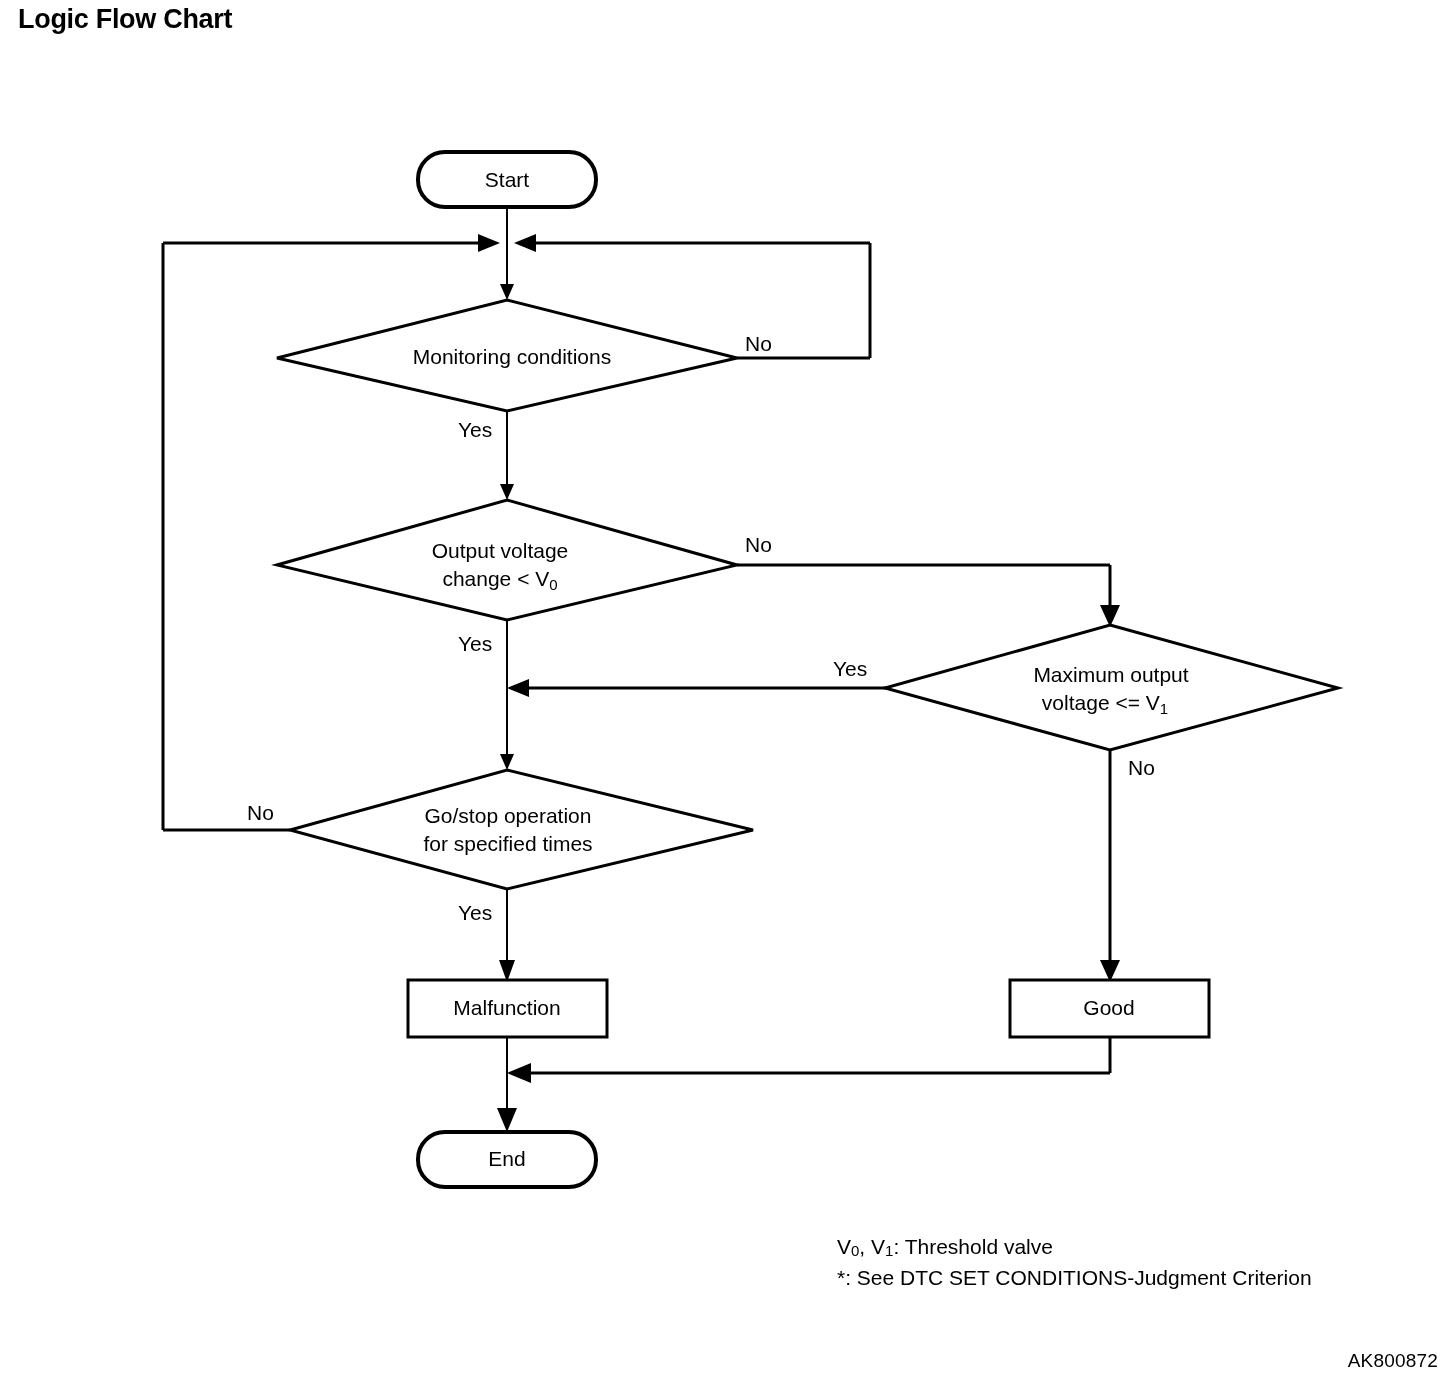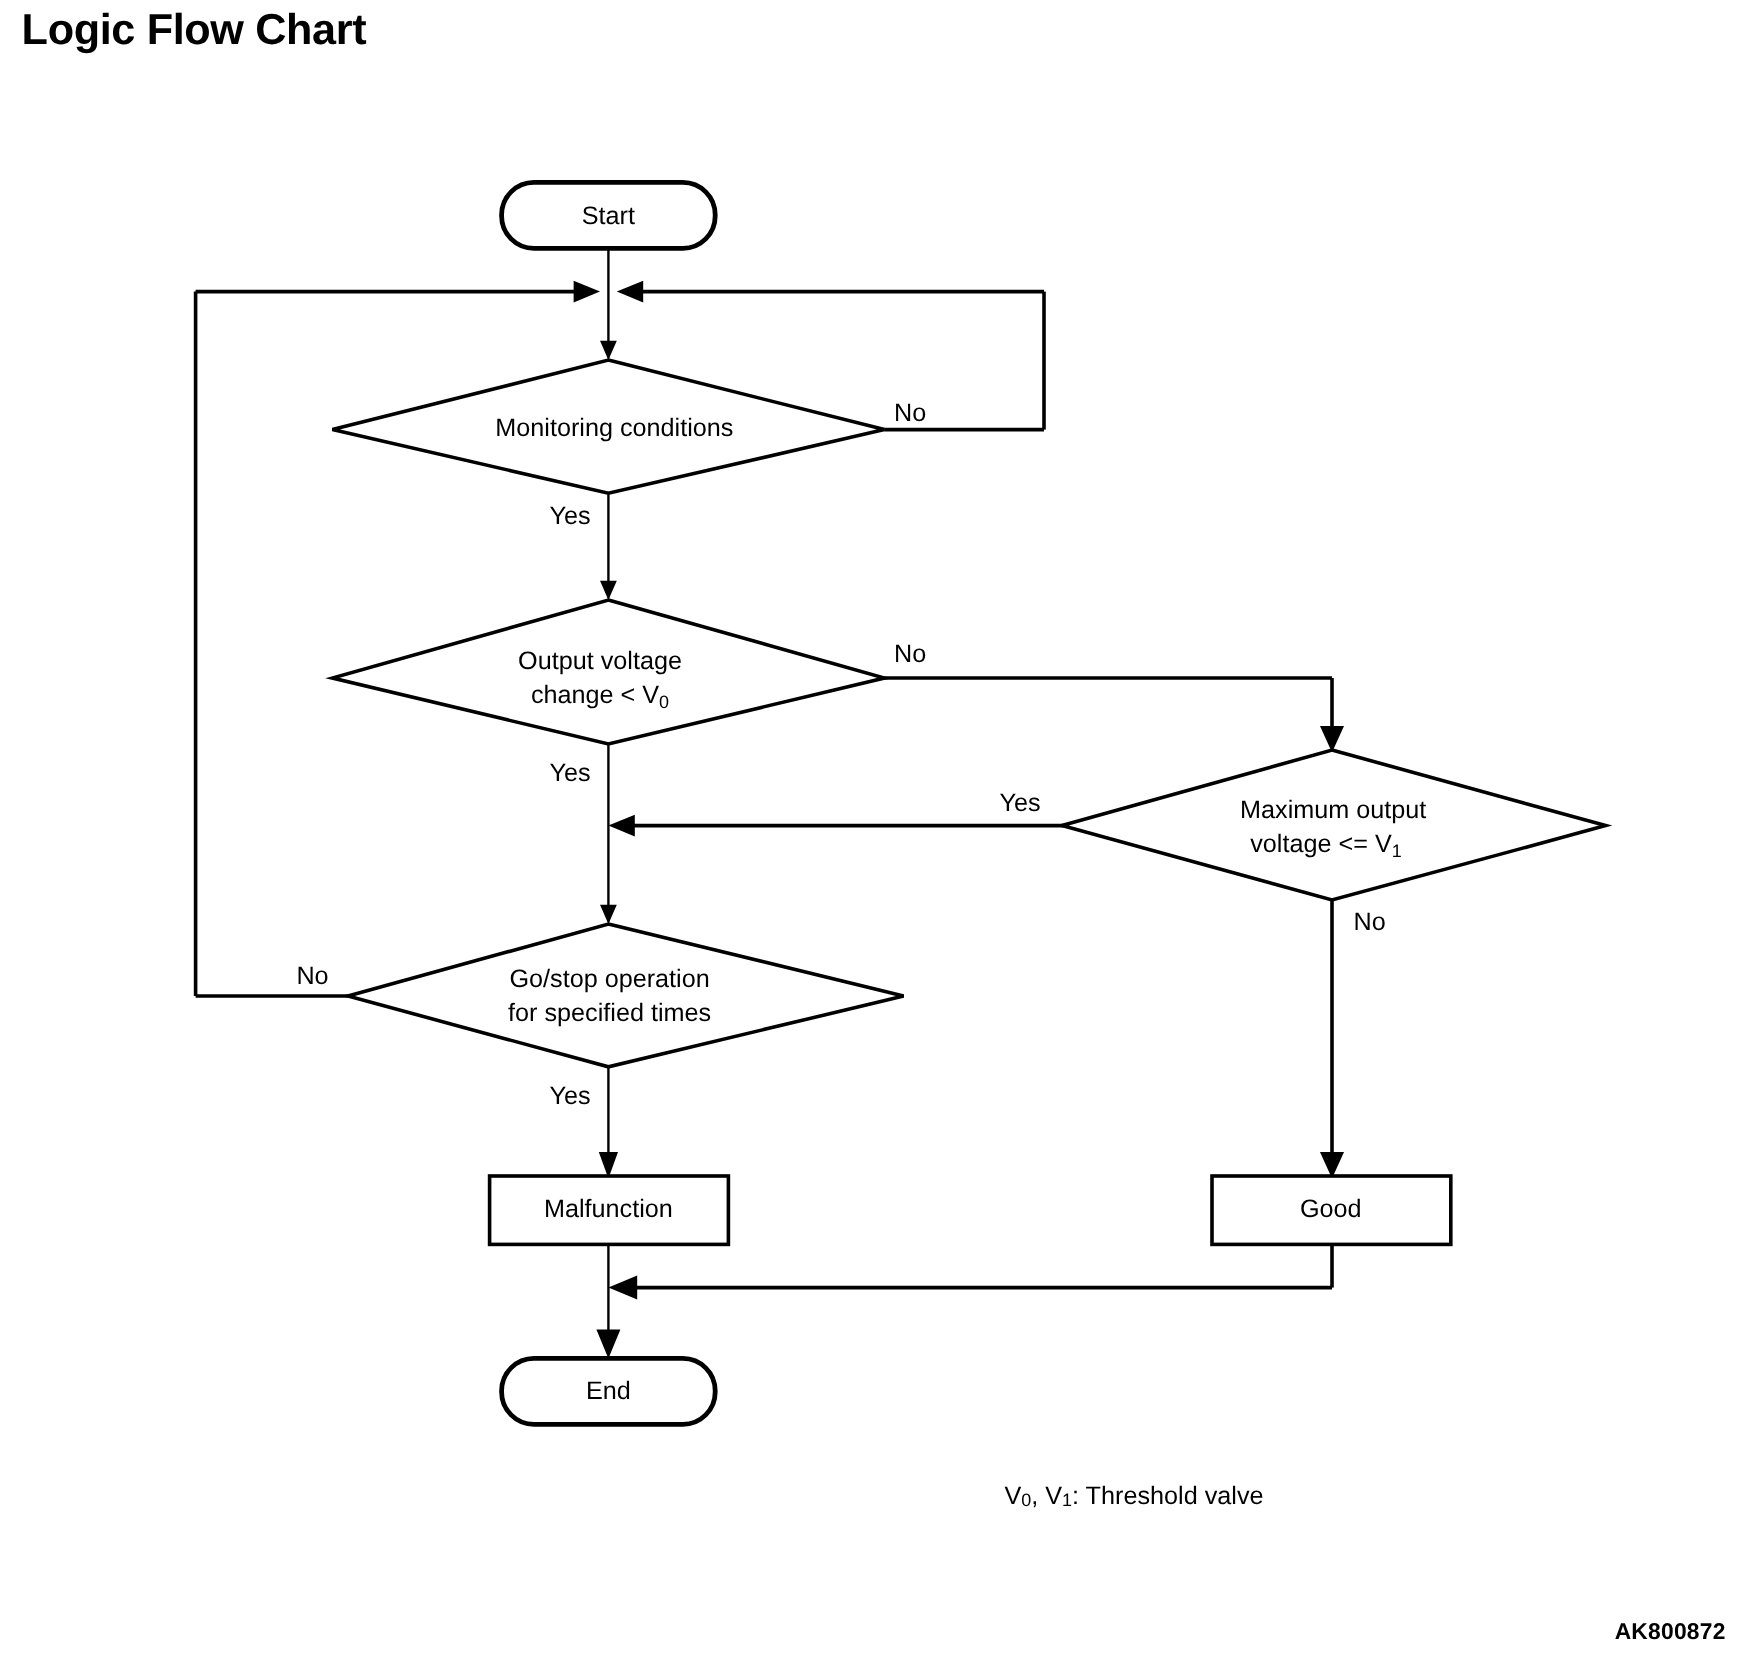--- a/index.html
+++ b/index.html
@@ -12,21 +12,21 @@
     height: 1386px;
     position: relative;
     font-family: "Liberation Sans", sans-serif;
     color: #000000;
     overflow: hidden;
   }
   #page-title {
     position: absolute;
     left: 18px;
     top: 4px;
-    font-size: 36px;
+    font-size: 27px;
     font-weight: bold;
     letter-spacing: -0.3px;
     white-space: nowrap;
   }
   #chart-svg {
     position: absolute;
     left: 0;
     top: 0;
   }
   .node-text {
@@ -64,21 +64,21 @@
     font-size: 21px;
     line-height: 27px;
     white-space: nowrap;
   }
   #footnotes .sup { font-size: 15px; vertical-align: -2px; }
   #ref-code {
     position: absolute;
     right: 18px;
     bottom: 14px;
     font-size: 19px;
-    font-weight: bold;
+    font-weight: normal;
     letter-spacing: 0.2px;
     margin-top: 16px;
   }
 </style>
 </head>
 <body>
 
 <div id="page-title">Logic Flow Chart</div>
 
 <svg id="chart-svg" width="1456" height="1386" viewBox="0 0 1456 1386">
@@ -189,15 +189,16 @@
     <text x="833" y="676" class="branch-label">Yes</text>
     <text x="1128" y="775" class="branch-label">No</text>
 
     <text x="247" y="820" class="branch-label">No</text>
     <text x="458" y="920" class="branch-label">Yes</text>
   </g>
 </svg>
 
 <div id="footnotes">
   <div><span>V</span><span class="sup">0</span><span>, V</span><span class="sup">1</span><span>: Threshold valve</span></div>
+  <div>*: See DTC SET CONDITIONS-Judgment Criterion</div>
 </div>
 
 <div id="ref-code">AK800872</div>
 
 </body></html>

